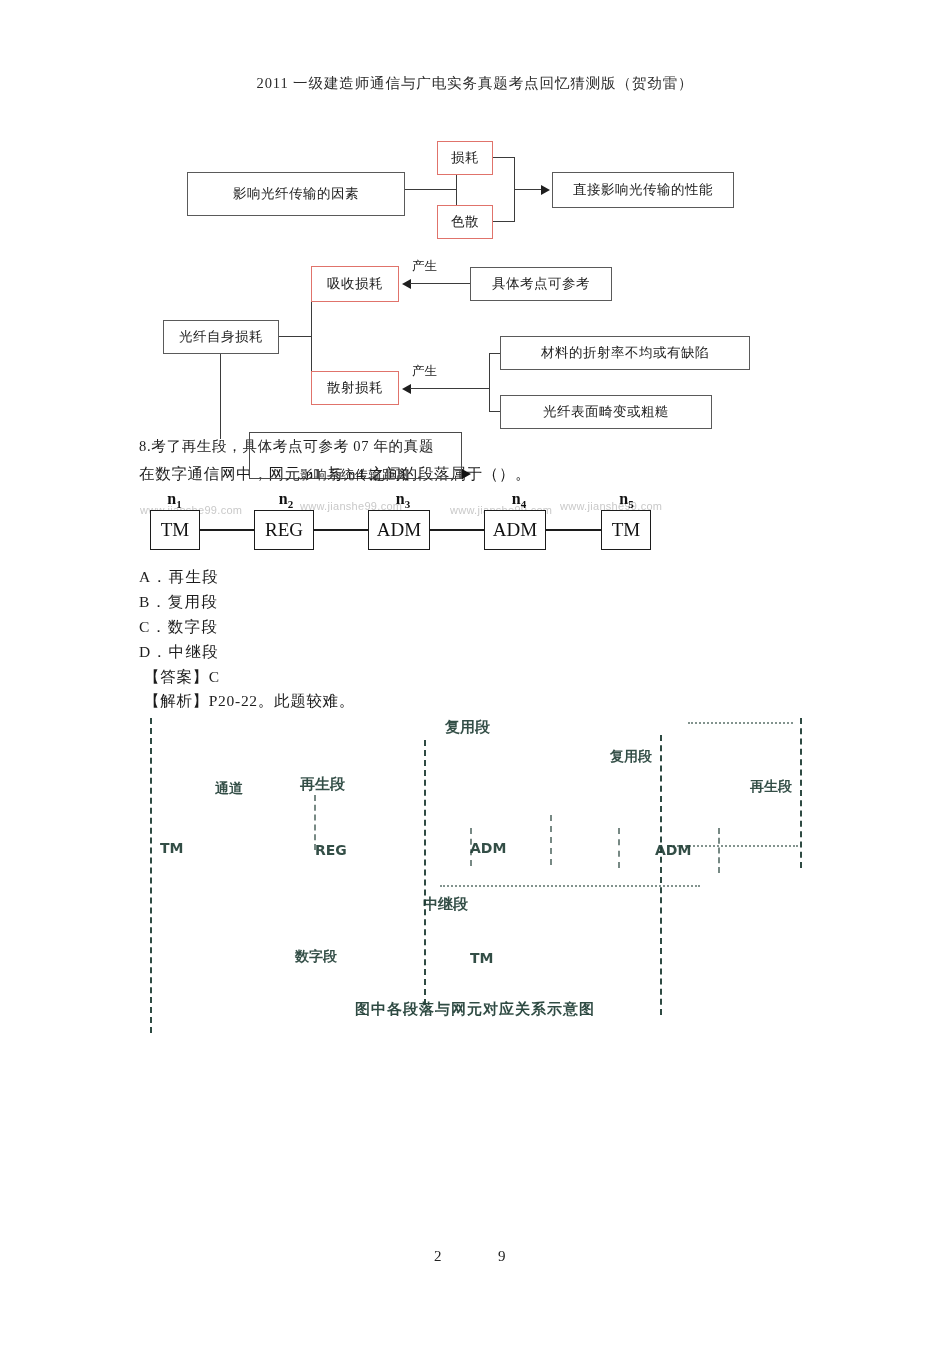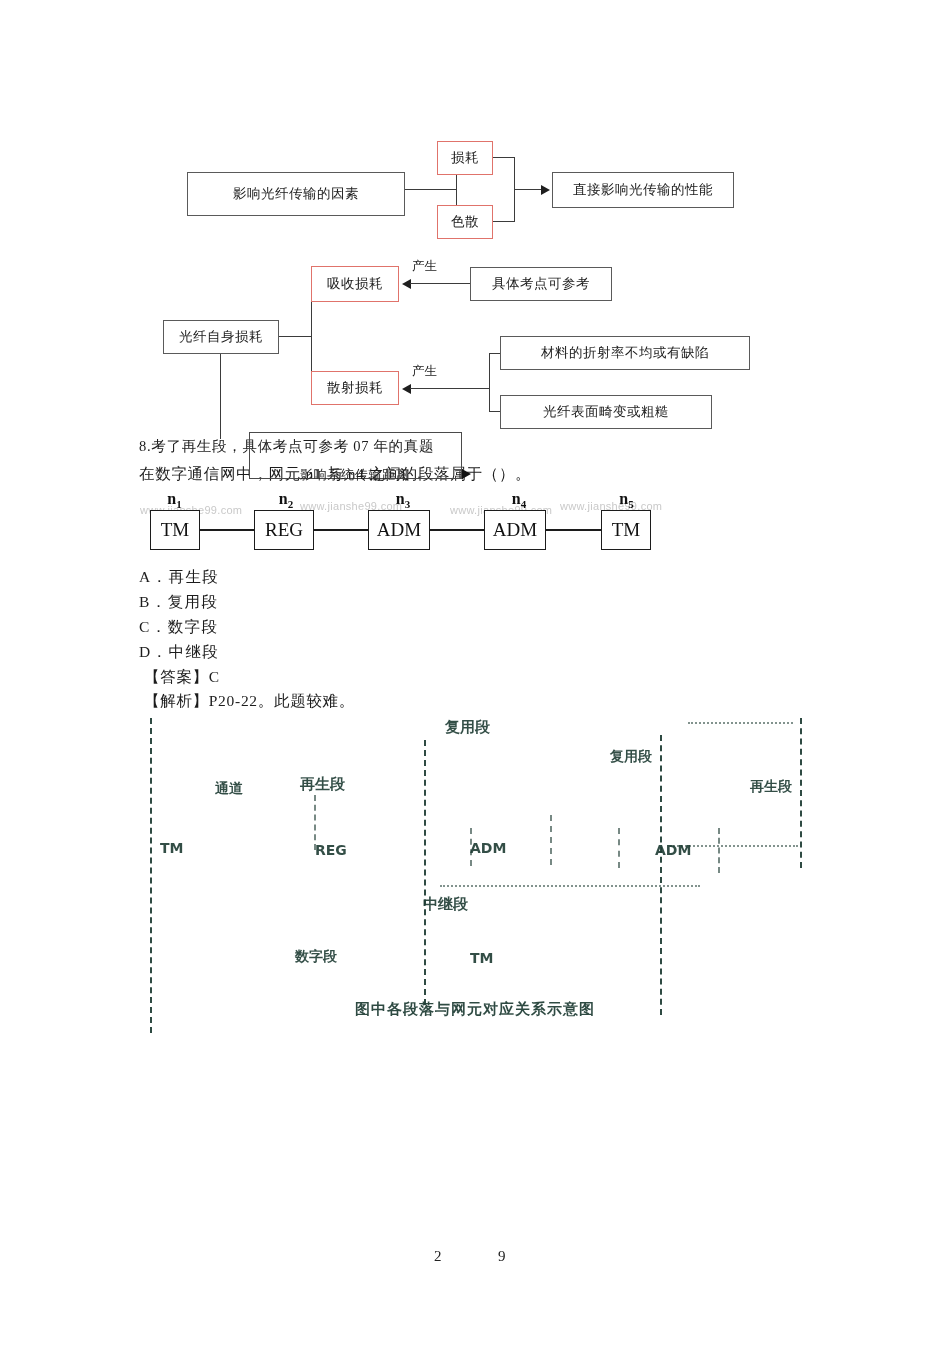--- a/index.html
+++ b/index.html
@@ -146,20 +146,21 @@
     font-family:"Liberation Serif","DejaVu Serif",serif;
     font-size:15px;color:#222;
   }
   .footer .pg{position:absolute;}
 </style>
 </head>
 <body>
 
 <div class="page">
 
+  <div class="doc-header">2011 一级建造师通信与广电实务真题考点回忆猜测版（贺劲雷）</div>
 
   <div>
 
     <div class="fbox" style="left:187px;top:172px;width:218px;height:44px;">影响光纤传输的因素</div>
 
     <div class="line hline" style="left:405px;top:189px;width:52px;"></div>
 
     <div class="line vline" style="left:456px;top:157px;height:65px;"></div>
     <div class="line hline" style="left:456px;top:157px;width:22px;"></div>
     <div class="line hline" style="left:456px;top:221px;width:22px;"></div>

